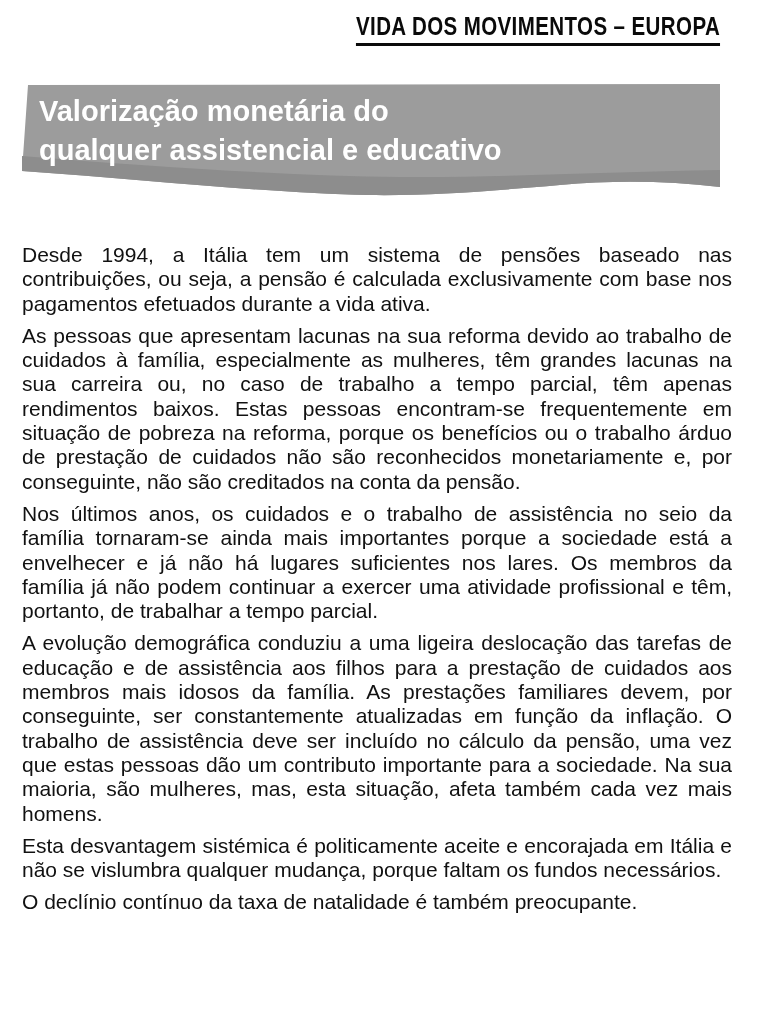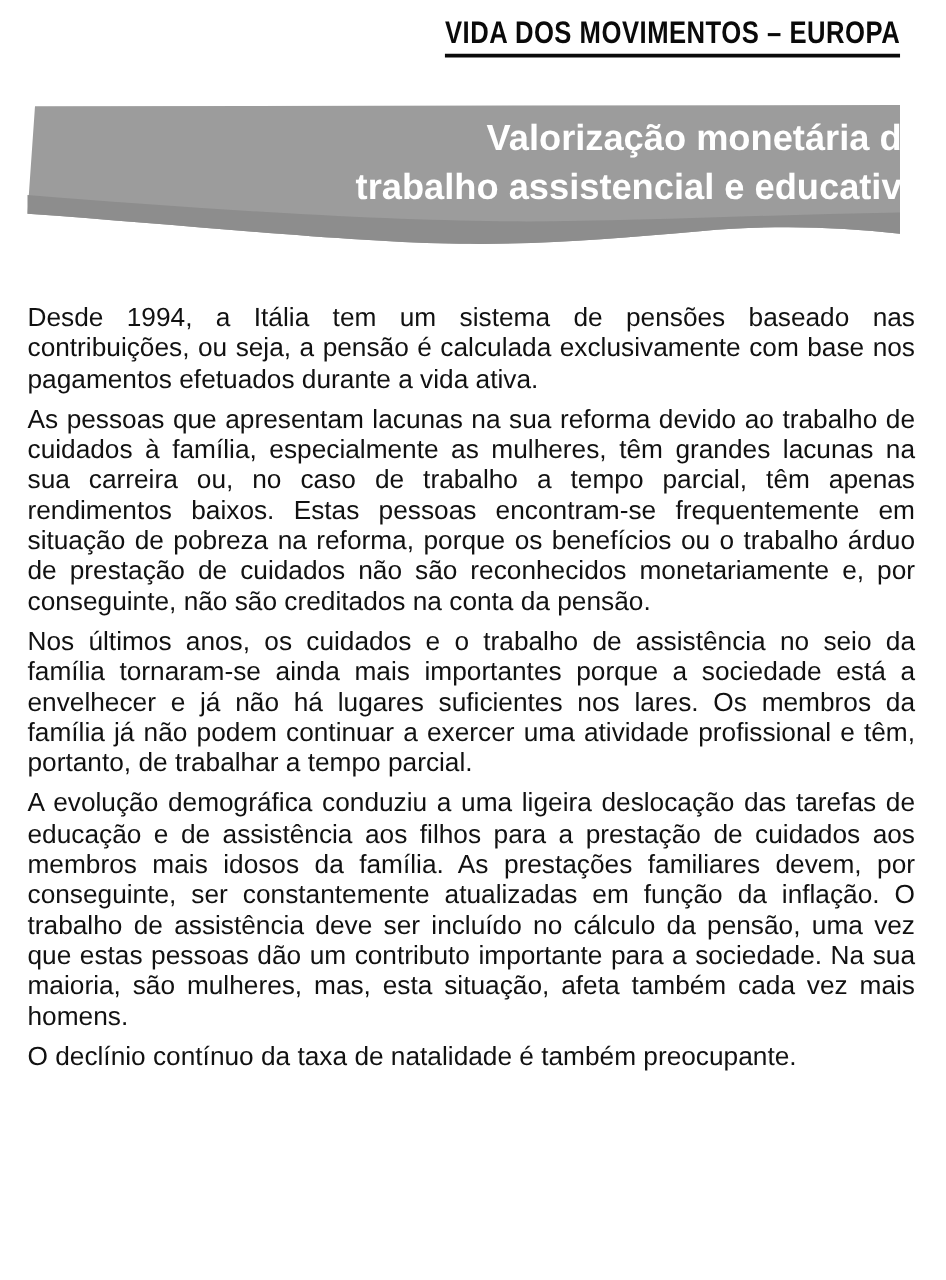--- a/index.html
+++ b/index.html
@@ -16,21 +16,21 @@
     font-family:"Liberation Sans",sans-serif;
     font-weight:bold;font-size:25px;letter-spacing:.5px;color:#0a0a0a;
     transform:scaleX(.82);transform-origin:100% 50%;
     border-bottom:3px solid #0a0a0a;padding-bottom:2px;
     white-space:nowrap;
   }
   
   .banner-wrap{position:absolute;left:20px;top:84px;width:700px;height:120px;}
   .banner-svg{position:absolute;left:0;top:0;}
   .banner-text{
-    position:absolute;left:0;top:8px;width:700px;text-align:right;
+    position:absolute;left:0;top:8px;width:700px;text-align:left;
     transform:translateX(19px);
     color:#ffffff;font-weight:bold;font-size:29px;line-height:39px;
   }
   
   .article{
     position:absolute;left:22px;top:243px;width:710px;
     font-size:21px;line-height:24.3px;color:#111111;
     text-align:justify;
   }
   .article .para{margin:0 0 8px 0;}
@@ -55,23 +55,24 @@
              C 150 84 280 92 380 93
              C 470 94 580 88 700 86
              L 700 103
              C 648 97 596 96 540 101
              C 470 107 410 112 348 111
              C 260 110 130 96 2 87
              Z" fill="#8d8d8d"></path>
   </svg>
   <div class="banner-text">
     <div>Valorização monetária do</div>
-    <div>trabalho assistencial e educativo</div>
+    <div>qualquer assistencial e educativo</div>
   </div>
 </div>
 
 <div class="article">
     <p class="para">Desde 1994, a Itália tem um sistema de pensões baseado nas contribuições, ou seja, a pensão é calculada exclusivamente com base nos pagamentos efetuados durante a vida ativa.</p>
     <p class="para">As pessoas que apresentam lacunas na sua reforma devido ao trabalho de cuidados à família, especialmente as mulheres, têm grandes lacunas na sua carreira ou, no caso de trabalho a tempo parcial, têm apenas rendimentos baixos. Estas pessoas encontram-se frequentemente em situação de pobreza na reforma, porque os benefícios ou o trabalho árduo de prestação de cuidados não são reconhecidos monetariamente e, por conseguinte, não são creditados na conta da pensão.</p>
     <p class="para">Nos últimos anos, os cuidados e o trabalho de assistência no seio da família tornaram-se ainda mais importantes porque a sociedade está a envelhecer e já não há lugares suficientes nos lares. Os membros da família já não podem continuar a exercer uma atividade profissional e têm, portanto, de trabalhar a tempo parcial.</p>
     <p class="para">A evolução demográfica conduziu a uma ligeira deslocação das tarefas de educação e de assistência aos filhos para a prestação de cuidados aos membros mais idosos da família. As prestações familiares devem, por conseguinte, ser constantemente atualizadas em função da inflação. O trabalho de assistência deve ser incluído no cálculo da pensão, uma vez que estas pessoas dão um contributo importante para a sociedade. Na sua maioria, são mulheres, mas, esta situação, afeta também cada vez mais homens.</p>
+    <p class="para">Esta desvantagem sistémica é politicamente aceite e encorajada em Itália e não se vislumbra qualquer mudança, porque faltam os fundos necessários.</p>
     <p class="para">O declínio contínuo da taxa de natalidade é também preocupante.</p>
   </div>
 
 </body></html>

